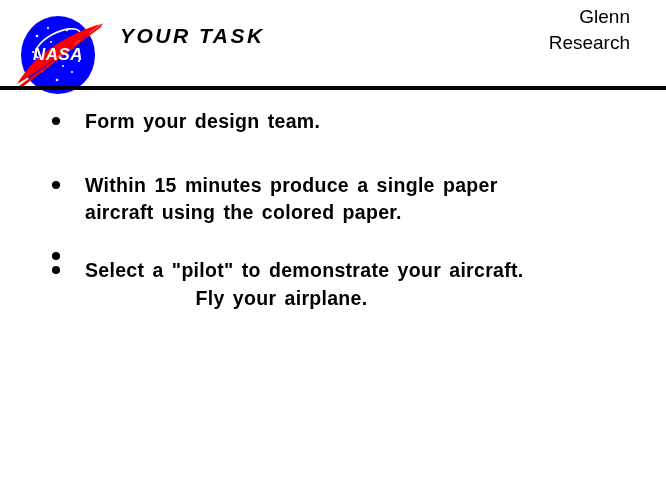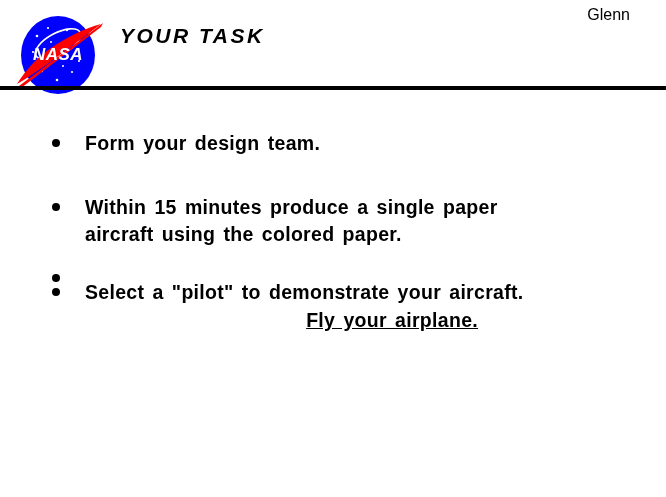--- a/index.html
+++ b/index.html
@@ -48,42 +48,42 @@
     color: #000000;
     white-space: nowrap;
   }
 
   
   #center-name {
     position: absolute;
     right: 36px;
     top: 4px;
     text-align: right;
-    font-size: 16px;
+    font-size: 19px;
     font-weight: normal;
     line-height: 1.38;
     color: #000000;
   }
   #center-name div { white-space: nowrap; }
 
   
   #header-rule {
     position: absolute;
     left: 0;
     top: 86px;
     width: 666px;
     height: 4px;
     background: #000000;
   }
 
   
   #body {
     position: absolute;
     left: 0;
-    top: 130px;
+    top: 108px;
     width: 580px;
   }
   .bullet-row {
     position: relative;
     padding-left: 85px;
     margin-bottom: 22px;
   }
   .bullet-mark {
     position: absolute;
     left: 52px;
@@ -96,23 +96,22 @@
   .bullet-text {
     font-size: 19.5px;
     font-weight: bold;
     line-height: 1.42;
     color: #000000;
     letter-spacing: 0.3px;
     word-spacing: 2.5px;
   }
   .bullet-text .line { display: block; white-space: nowrap; }
   .bullet-text .line.centered {
-    text-align: right;
+    text-align: center;
     padding-right: 102px;
-    text-decoration: underline;
   }
   .hl-red { color: #ff0000; }
 
   
   #row-1 { margin-bottom: 36px; }
   #row-2 { margin-bottom: 16px; }
   #row-3 { margin-bottom: 30px; }
   #row-4 { margin-bottom: 0; }
 </style>
 </head>
@@ -146,20 +145,21 @@
         <path d="M4 72 L 88 9 L 86 13 L 6 74 Z" fill="#ff0000"></path>
 
         <text x="43" y="46" text-anchor="middle" font-family="Liberation Sans, sans-serif" font-size="17" font-weight="bold" font-style="italic" fill="#ffffff" letter-spacing="0.5">NASA</text>
       </svg>
     </div>
 
     <div id="slide-title">YOUR  TASK</div>
 
     <div id="center-name">
       <div>Glenn</div>
+      <div>Research</div>
     </div>
 
     <div id="header-rule"></div>
   </div>
 
   <div id="body">
 
     <div class="bullet-row" id="row-1">
       <span class="bullet-mark"></span>
       <div class="bullet-text">

